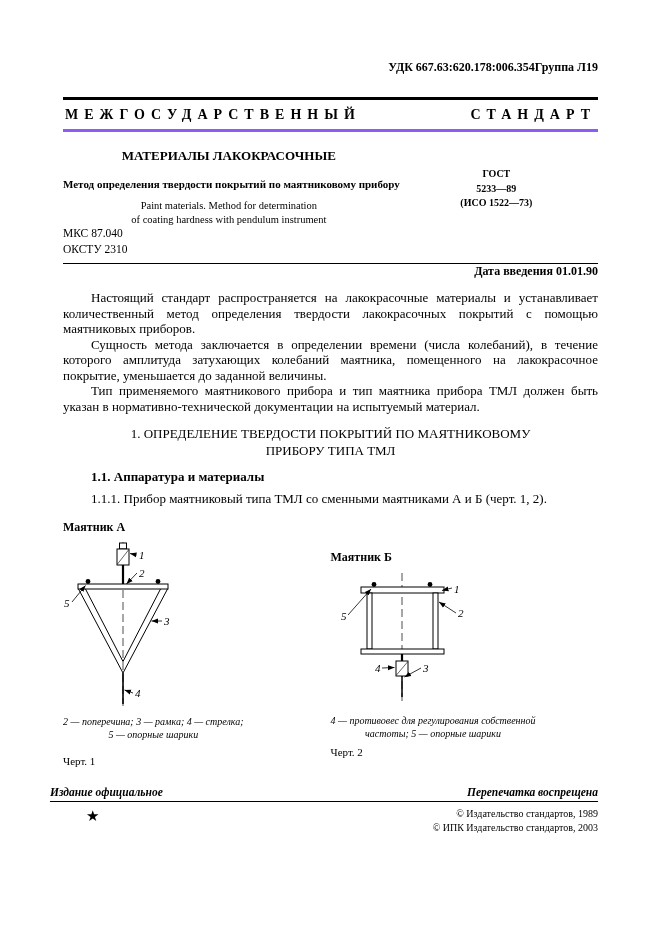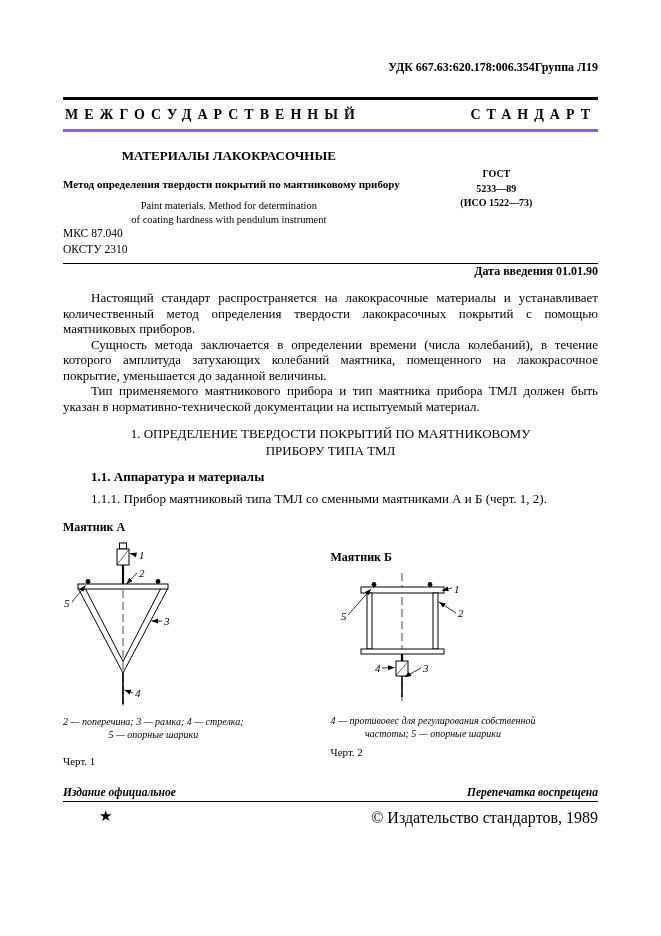--- a/index.html
+++ b/index.html
@@ -32,26 +32,26 @@
   .figures { display:flex; margin-top:13px; }
   .fig-col { width:50%; display:flex; flex-direction:column; align-items:flex-start; }
   .fig-title { font-size:12px; font-weight:bold; }
   .fig-b { padding-top:30px; }
   .fig-svg-a { margin-top:5px; }
   .fig-svg-b { margin-top:6px; margin-bottom:6px; }
   .fig-caption { font-size:10px; font-style:italic; text-align:center; line-height:1.25; margin-top:6px; }
   .fig-number { font-size:11px; }
   .fig-a .fig-number { margin-top:14px; }
   .fig-b .fig-number { margin-top:6px; }
-  .footer { position:absolute; left:63px; right:63px; top:786px; }
+  .footer { position:absolute; left:50px; right:63px; top:786px; }
   .footer-row { display:flex; justify-content:space-between; font-size:11.5px; font-weight:bold; font-style:italic; padding-bottom:3px; }
   .footer-rule { border-top:1.5px solid #000; }
   .footer-bottom { display:flex; justify-content:space-between; margin-top:5px; }
   .star { font-size:15px; margin-left:36px; line-height:1.2; }
-  .copyrights { text-align:right; font-size:16px; line-height:1.35; }
+  .copyrights { text-align:right; font-size:10px; line-height:1.35; }
   svg text { font-family:"Liberation Serif", serif; font-style:italic; font-size:11px; fill:#000; }
   .ldr { stroke:#000; stroke-width:0.8; }
 </style>
 </head>
 <body>
 
 <div class="page">
 
   <div class="meta-row">
     <span>УДК 667.63:620.178:006.354</span>
@@ -182,17 +182,18 @@
   <div class="footer">
     <div class="footer-row">
       <span>Издание официальное</span>
       <span>Перепечатка воспрещена</span>
     </div>
     <div class="footer-rule"></div>
     <div class="footer-bottom">
       <span class="star">★</span>
       <div class="copyrights">
         <div>©  Издательство стандартов, 1989</div>
+        <div>©  ИПК Издательство стандартов, 2003</div>
       </div>
     </div>
   </div>
 
 </div>
 
 </body></html>

